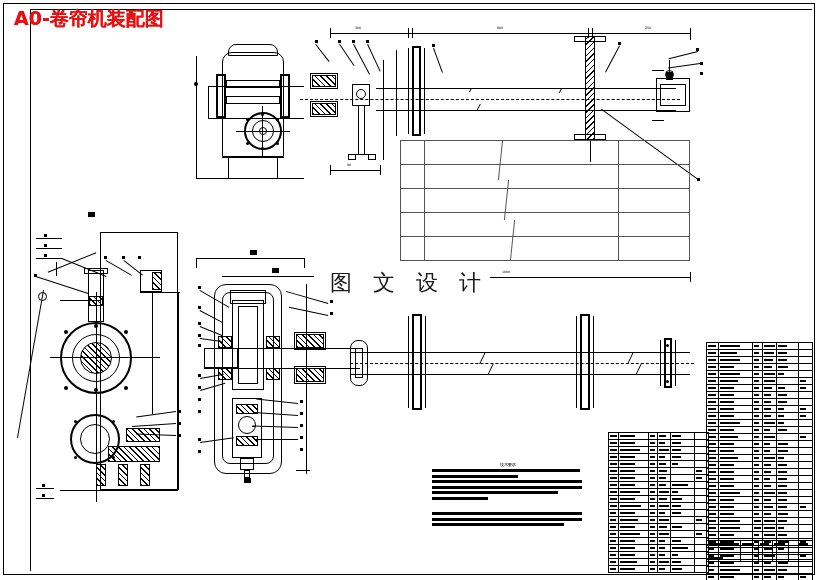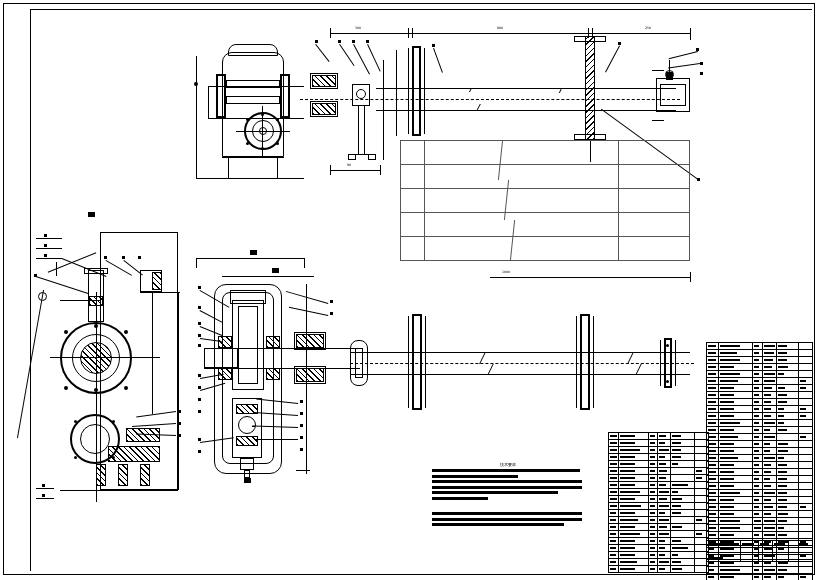--- a/index.html
+++ b/index.html
@@ -62,20 +62,22 @@
   .grid .g{position:absolute;background:#555;}
 </style>
 </head>
 <body>
 
 <div id="sheet">
 
   <div class="frame-outer"></div>
   <div class="frame-inner"></div>
 
+  <div class="sheet-title">A0-卷帘机装配图</div>
+  <div class="watermark">图 文 设 计</div>
 
   <div>
     <div class="ln hl" style="left:330px;top:33px;width:360px;"></div>
     <div class="ln vl" style="left:330px;top:28px;height:10px;"></div>
     <div class="ln vl" style="left:408px;top:28px;height:10px;"></div>
     <div class="ln vl" style="left:412px;top:28px;height:10px;"></div>
     <div class="ln vl" style="left:588px;top:28px;height:10px;"></div>
     <div class="ln vl" style="left:592px;top:28px;height:10px;"></div>
     <div class="ln vl" style="left:690px;top:28px;height:12px;"></div>
     <div class="dimtxt" style="left:355px;top:27px;">300</div>

